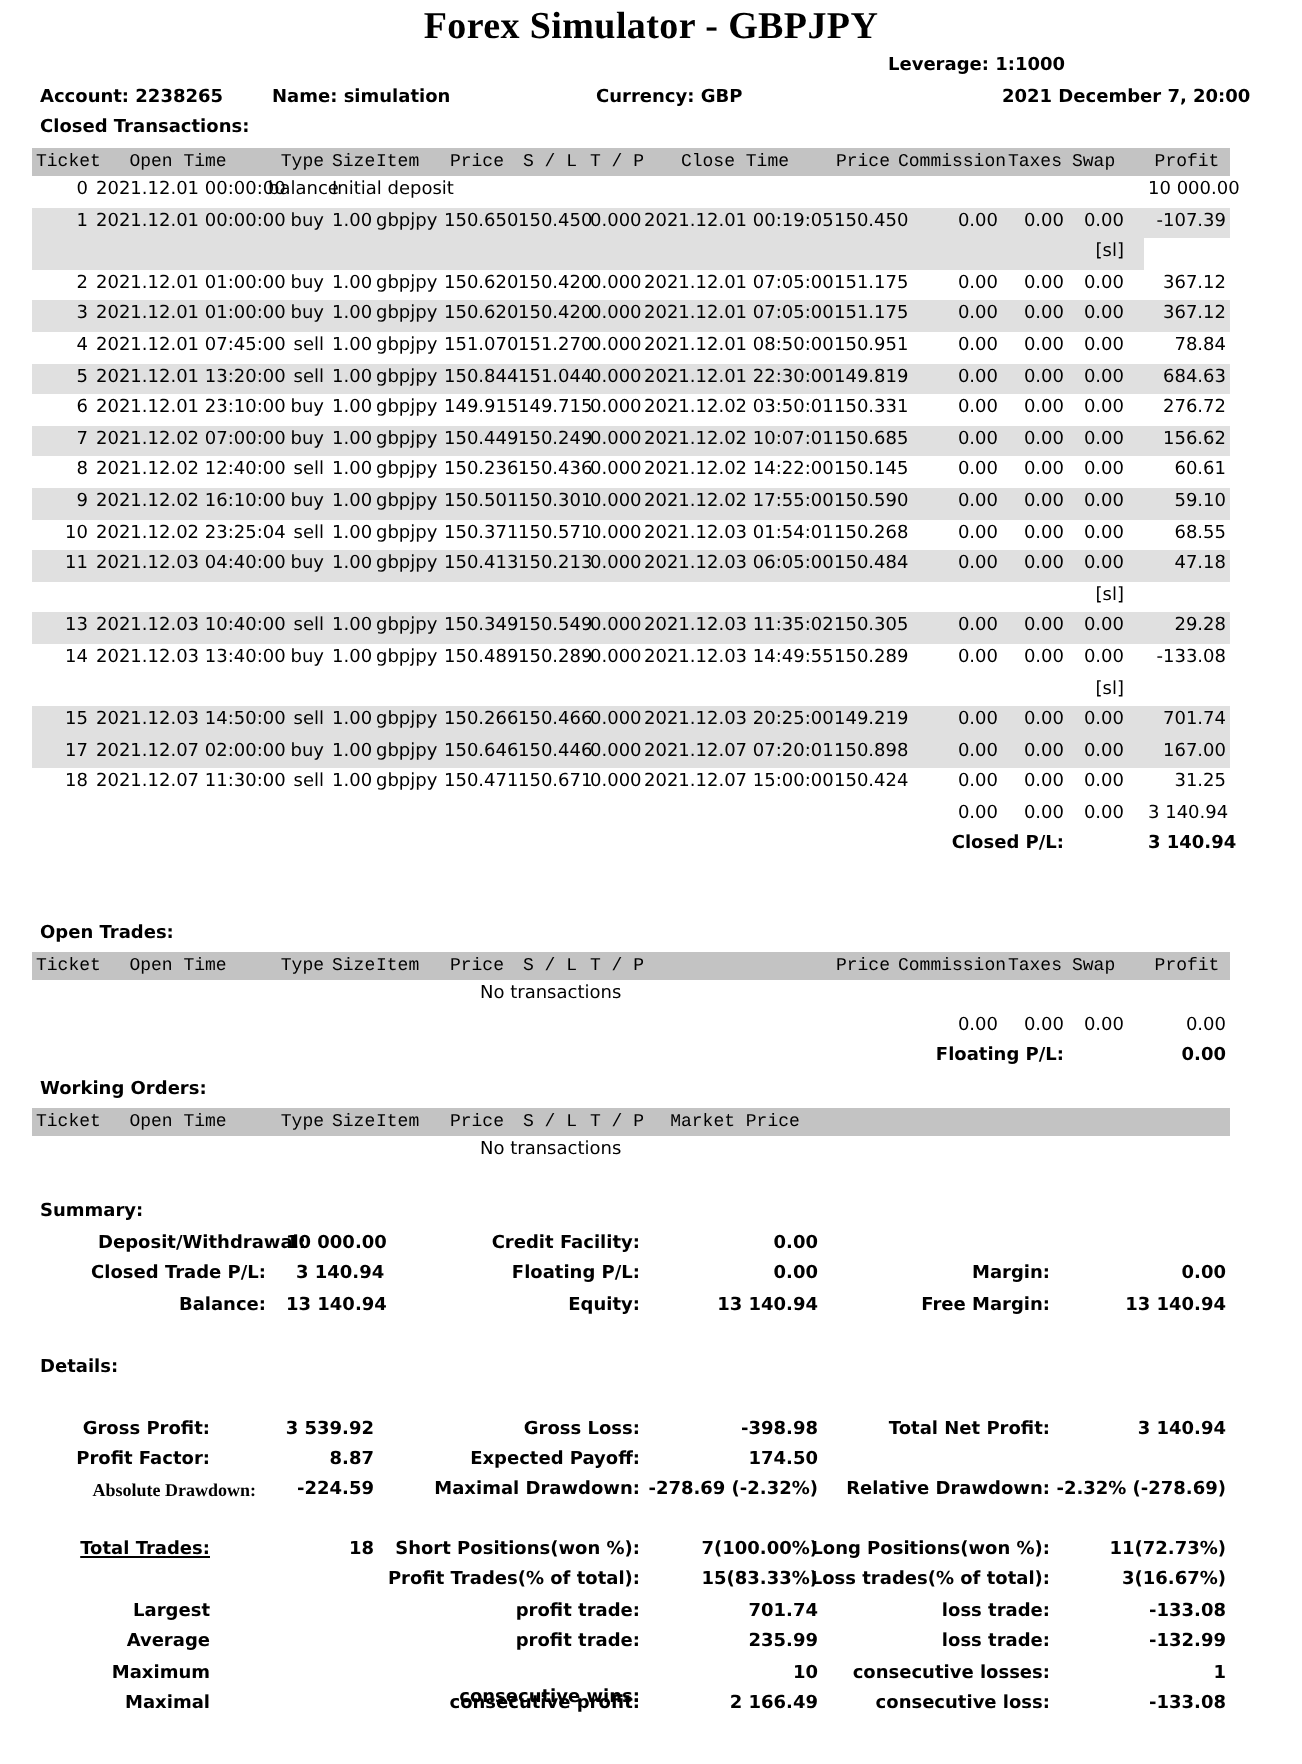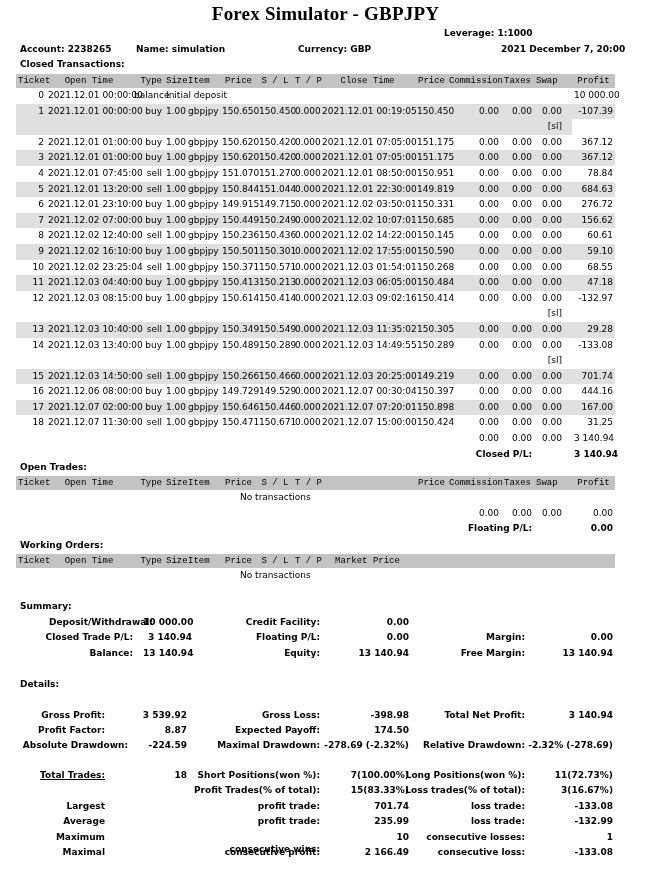--- a/index.html
+++ b/index.html
@@ -257,36 +257,20 @@
         <td>150.213</td>
         <td>0.000</td>
         <td>2021.12.03 06:05:00</td>
         <td>150.484</td>
         <td class="r">0.00</td>
         <td class="r">0.00</td>
         <td class="r" style="padding-right: 10px;">0.00</td>
         <td class="r">47.18</td>
       </tr>
       <tr>
-        <td class="r">12</td>
-        <td>2021.12.03 08:15:00</td>
-        <td class="r">buy</td>
-        <td>1.00</td>
-        <td>gbpjpy</td>
-        <td>150.614</td>
-        <td>150.414</td>
-        <td>0.000</td>
-        <td>2021.12.03 09:02:16</td>
-        <td>150.414</td>
-        <td class="r">0.00</td>
-        <td class="r">0.00</td>
-        <td class="r" style="padding-right: 10px;">0.00</td>
-        <td class="r">-132.97</td>
-      </tr>
-      <tr>
         <td colspan="12"></td>
         <td class="r" style="padding-right: 10px;">[sl]</td>
         <td class="nog"></td>
       </tr>
       <tr class="g">
         <td class="r">13</td>
         <td>2021.12.03 10:40:00</td>
         <td class="r">sell</td>
         <td>1.00</td>
         <td>gbpjpy</td>
@@ -329,36 +313,20 @@
         <td>gbpjpy</td>
         <td>150.266</td>
         <td>150.466</td>
         <td>0.000</td>
         <td>2021.12.03 20:25:00</td>
         <td>149.219</td>
         <td class="r">0.00</td>
         <td class="r">0.00</td>
         <td class="r" style="padding-right: 10px;">0.00</td>
         <td class="r">701.74</td>
-      </tr>
-      <tr>
-        <td class="r">16</td>
-        <td>2021.12.06 08:00:00</td>
-        <td class="r">buy</td>
-        <td>1.00</td>
-        <td>gbpjpy</td>
-        <td>149.729</td>
-        <td>149.529</td>
-        <td>0.000</td>
-        <td>2021.12.07 00:30:04</td>
-        <td>150.397</td>
-        <td class="r">0.00</td>
-        <td class="r">0.00</td>
-        <td class="r" style="padding-right: 10px;">0.00</td>
-        <td class="r">444.16</td>
       </tr>
       <tr class="g">
         <td class="r">17</td>
         <td>2021.12.07 02:00:00</td>
         <td class="r">buy</td>
         <td>1.00</td>
         <td>gbpjpy</td>
         <td>150.646</td>
         <td>150.446</td>
         <td>0.000</td>
@@ -530,21 +498,21 @@
 <div class="lbl ra" style="right:331px;top:710px;margin-left:17px;">Gross Loss:</div>
 <div class="lbl ra" style="right:242px;top:710px;">-398.98</div>
 <div class="lbl ra" style="right:126px;top:710px;">Total Net Profit:</div>
 <div class="lbl ra" style="right:38px;top:710px;">3 140.94</div>
 
 <div class="lbl ra" style="right:546px;top:725px;">Profit Factor:</div>
 <div class="lbl ra" style="right:464px;top:725px;">8.87</div>
 <div class="lbl ra" style="right:331px;top:725px;">Expected Payoff:</div>
 <div class="lbl ra" style="right:242px;top:725px;">174.50</div>
 
-<div class="lbl ra" style="right:523px;top:740px;">Absolute Drawdown:</div>
+<div class="lbl ra" style="right:523px;top:740px;font-family:Liberation Serif, serif;">Absolute Drawdown:</div>
 <div class="lbl ra" style="right:464px;top:740px;">-224.59</div>
 <div class="lbl ra" style="right:331px;top:740px;">Maximal Drawdown:</div>
 <div class="lbl ra" style="right:242px;top:740px;">-278.69 (-2.32%)</div>
 <div class="lbl ra" style="right:126px;top:740px;">Relative Drawdown:</div>
 <div class="lbl ra" style="right:38px;top:740px;">-2.32% (-278.69)</div>
 
 <div class="lbl ra" style="right:546px;top:770px;text-decoration:underline;">Total Trades:</div>
 <div class="lbl ra" style="right:464px;top:770px;">18</div>
 <div class="lbl ra" style="right:331px;top:770px;">Short Positions(won %):</div>
 <div class="lbl ra" style="right:242px;top:770px;">7(100.00%)</div>

